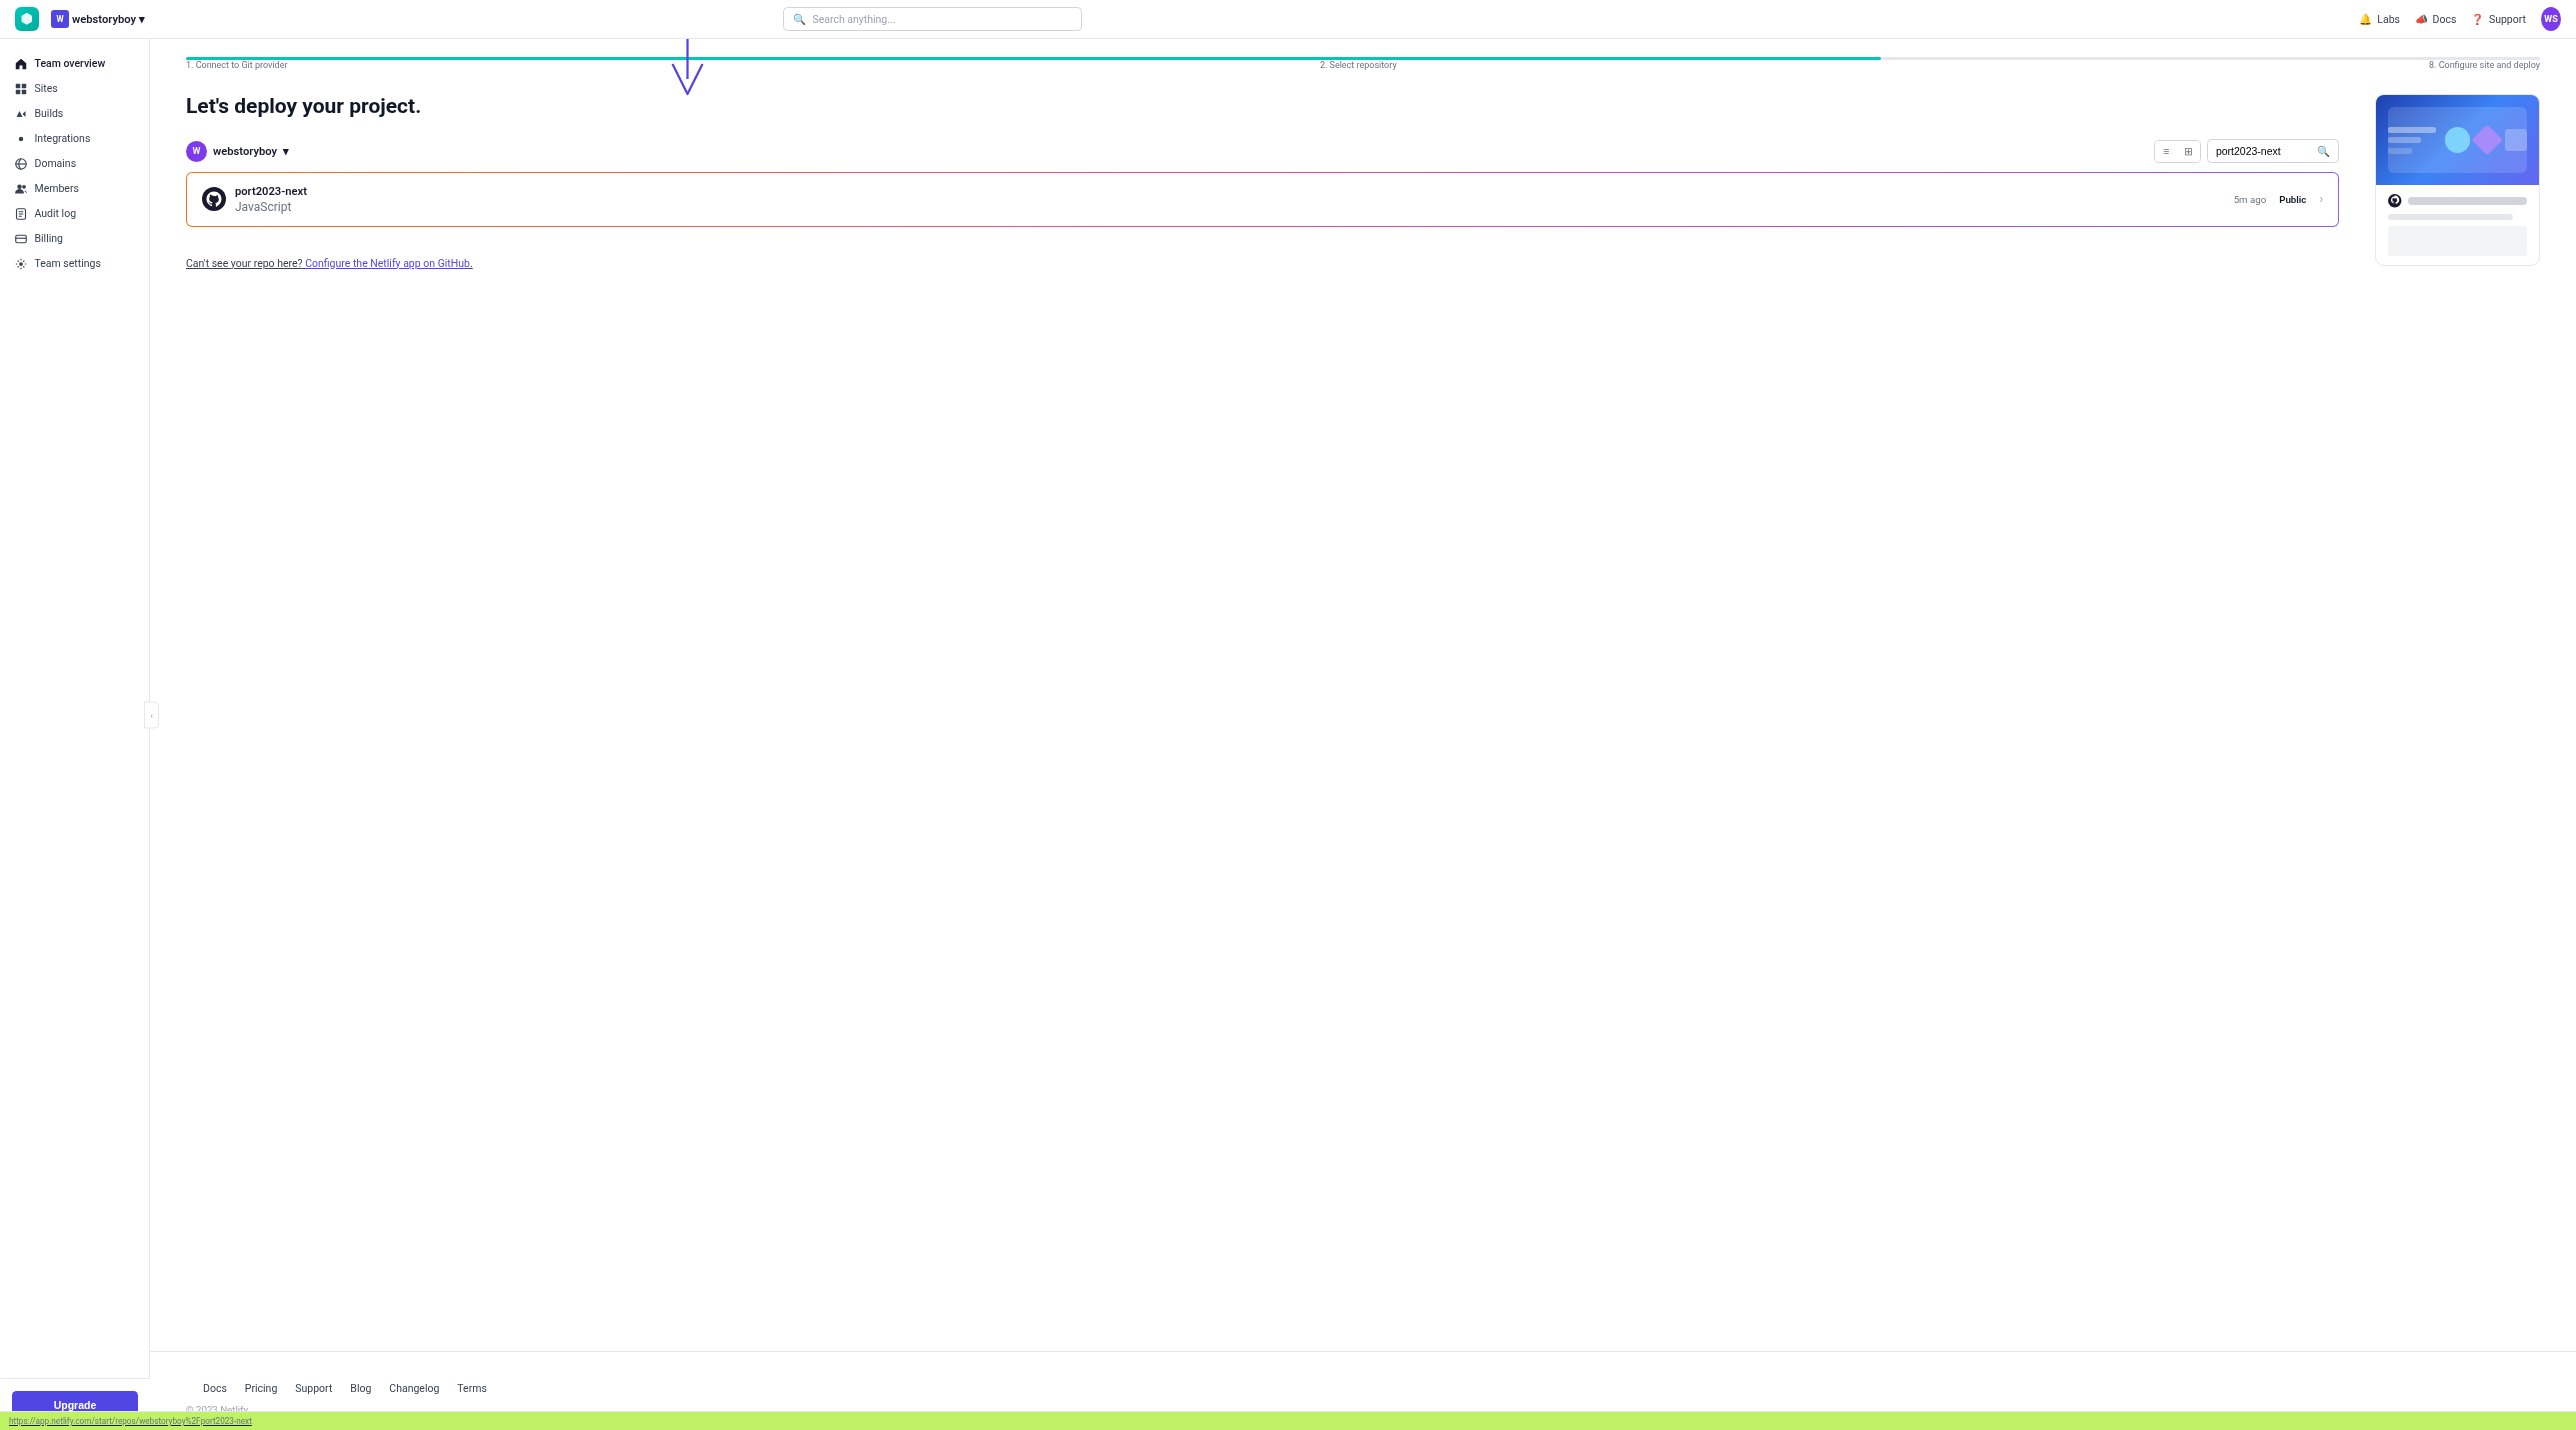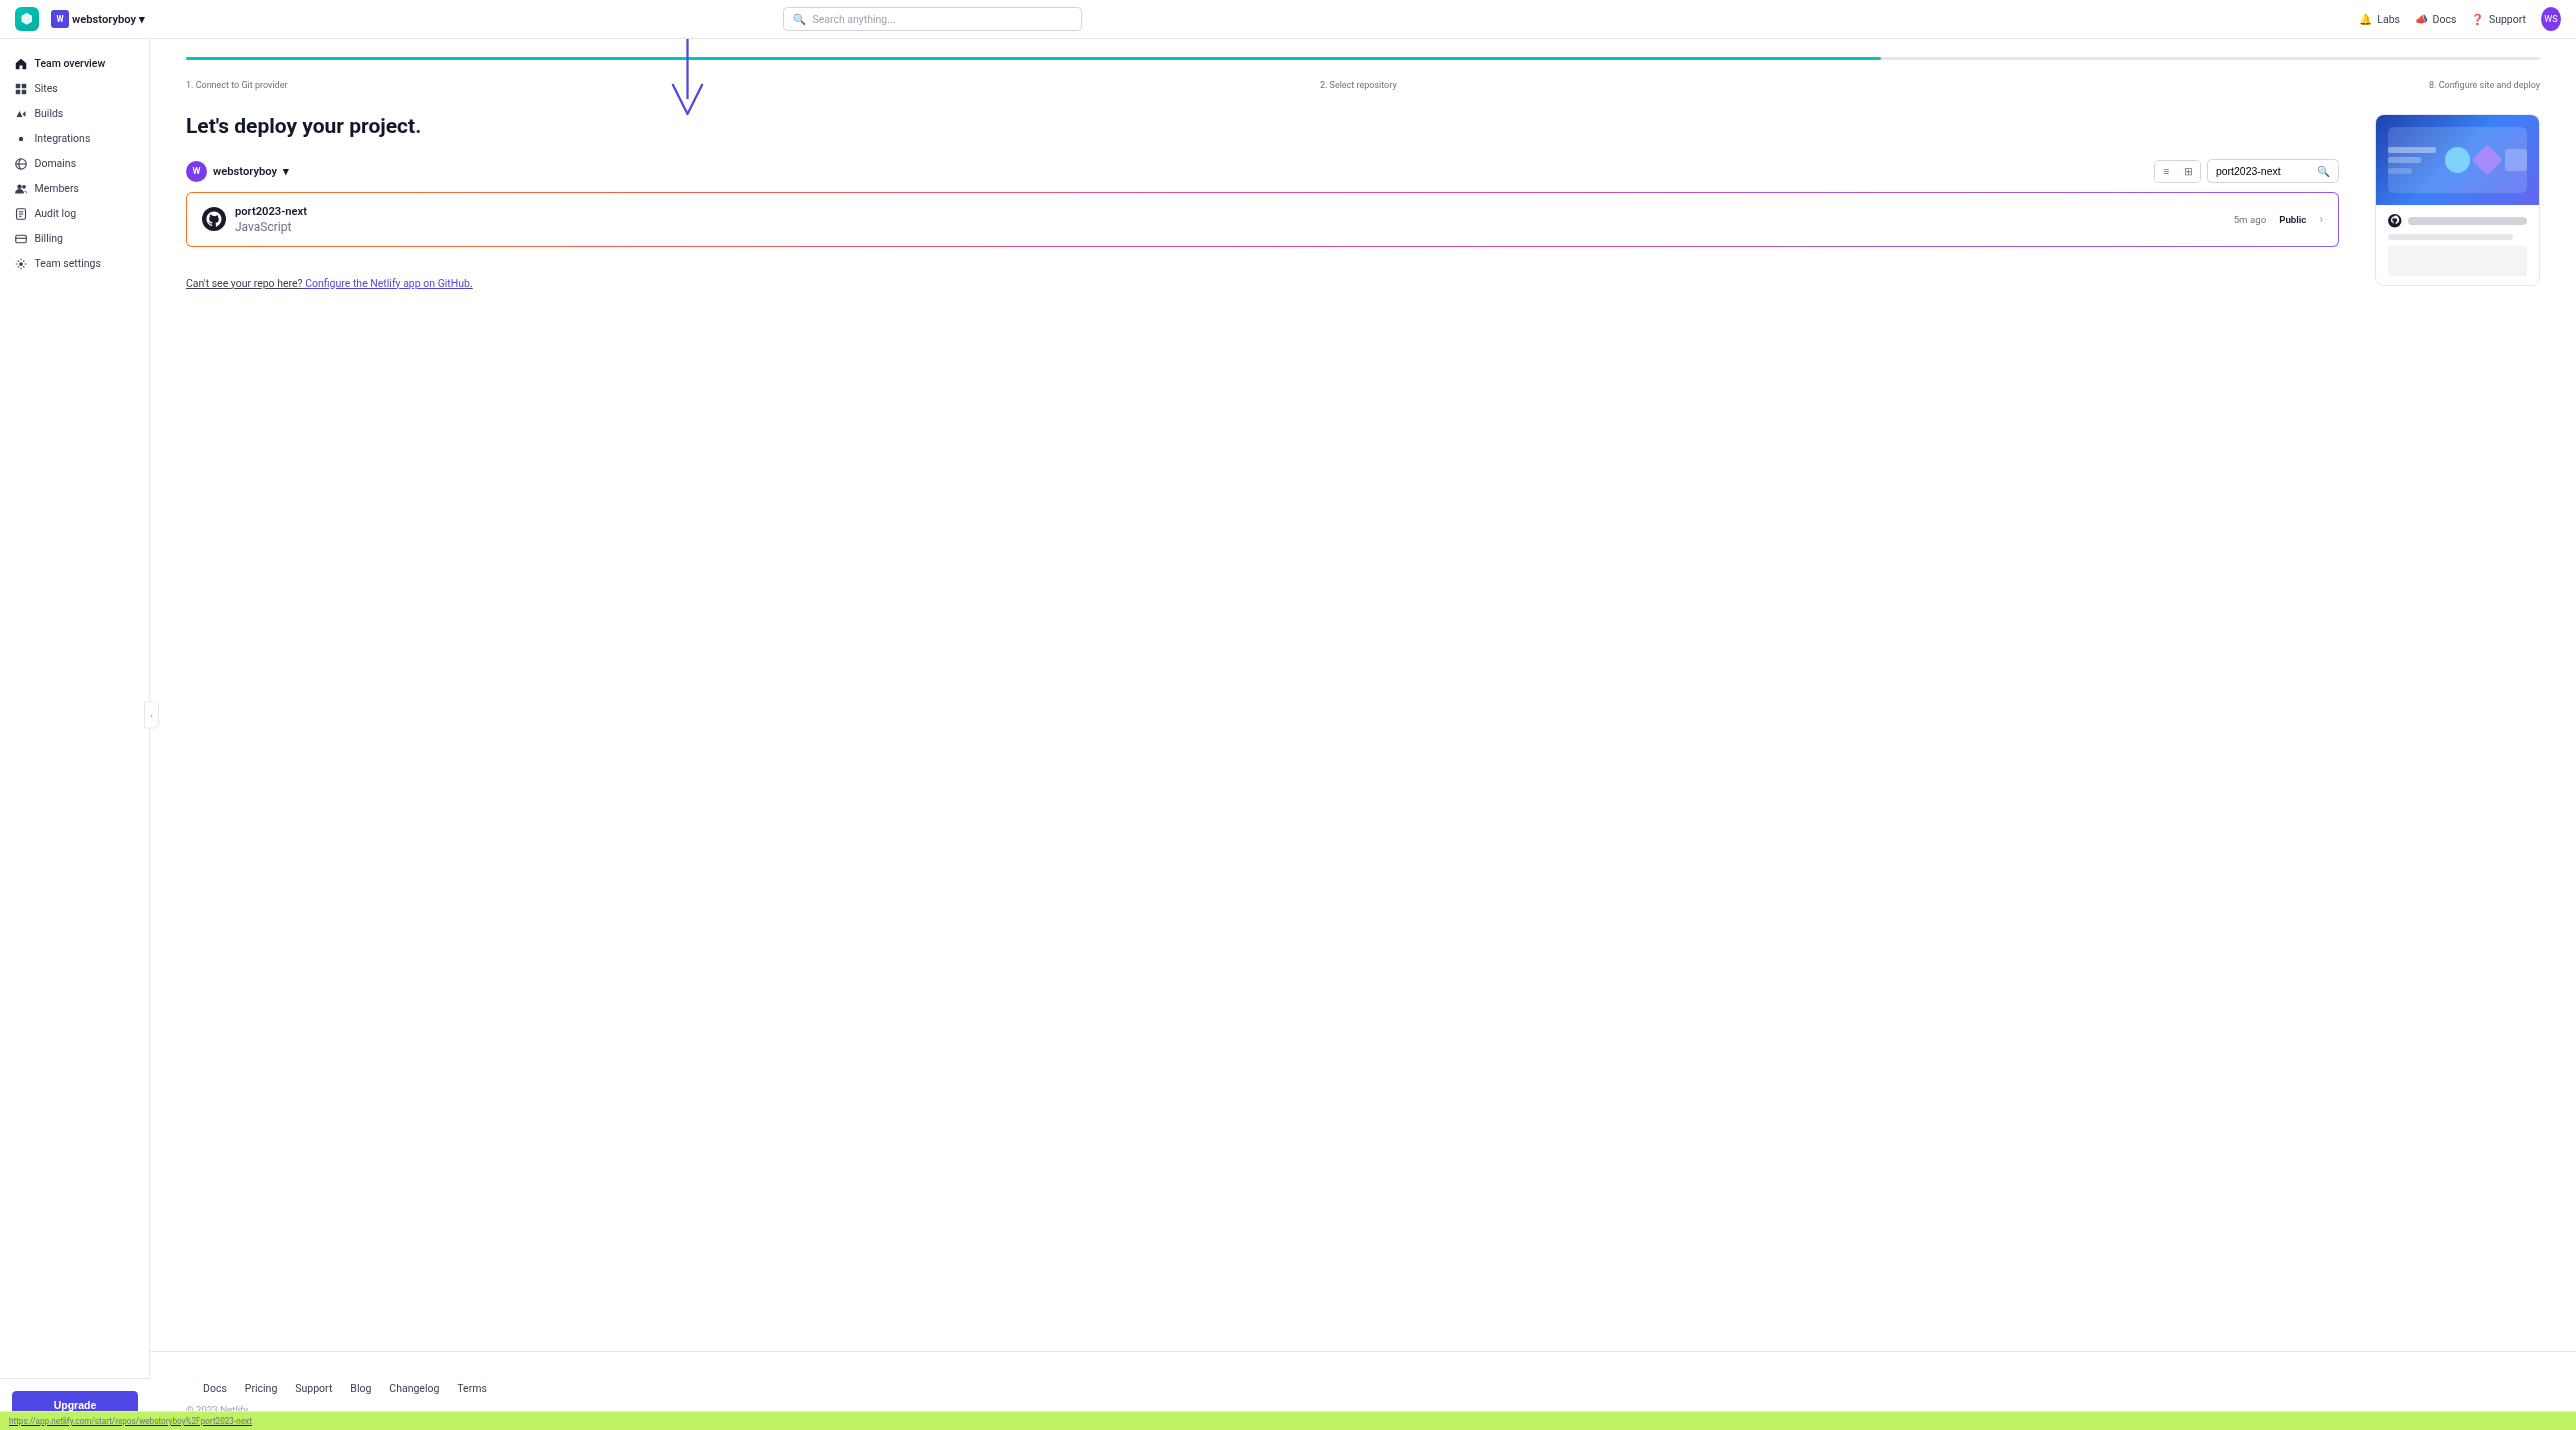--- a/index.html
+++ b/index.html
@@ -19,21 +19,21 @@
     }
     .team-name { font-weight: 600; font-size: 11.2px; display: flex; align-items: center; gap: 3px; cursor: pointer; }
     .team-icon { width: 18px; height: 18px; background: #5046e4; border-radius: 3px; display: flex; align-items: center; justify-content: center; color: white; font-size: 8.2px; font-weight: bold; }
     .search-bar {
       flex: 1; max-width: 299px; margin: 0 auto;
       display: flex; align-items: center; border: 0.7px solid #d1d5db; border-radius: 4.5px;
       padding: 4.5px 9px; gap: 6px; color: #9ca3af; font-size: 10.5px;
     }
     .topnav-actions { display: flex; align-items: center; gap: 15px; margin-left: auto; }
     .topnav-action { display: flex; align-items: center; gap: 4.5px; cursor: pointer; color: #374151; font-size: 10.5px; }
-    .avatar { width: 20px; height: 24px; border-radius: 50%; background: #7c3aed; display: flex; align-items: center; justify-content: center; color: white; font-size: 9px; font-weight: normal; cursor: pointer; text-align: center; }
+    .avatar { width: 20px; height: 24px; border-radius: 50%; background: #7c3aed; display: flex; align-items: center; justify-content: center; color: white; font-size: 9px; font-weight: bold; cursor: pointer; text-align: center; }
 
     
     .layout { display: flex; padding-top: 39px; min-height: 100vh; }
 
     
     .sidebar {
       width: 150px; min-width: 150px; border-right: 0.7px solid #e5e7eb;
       padding: 12px 0; position: fixed; top: 39px; bottom: 0; overflow-y: auto;
       background: #fff;
     }
@@ -56,21 +56,21 @@
       width: 15px; height: 27px; background: #fff; border: 0.7px solid #e5e7eb;
       border-radius: 0 4.5px 4.5px 0; display: flex; align-items: center; justify-content: center;
       cursor: pointer; z-index: 50; color: #9ca3af; font-size: 9px;
     }
 
     
     .main { margin-left: 150px; flex: 1; padding: 0; min-height: calc(100vh - 39px); display: flex; flex-direction: column; }
 
     
     .progress-area { padding: 18px 36px 0; }
-    .step-labels { display: flex; justify-content: space-between; padding: 0; margin-top: 20px; }
+    .step-labels { display: flex; justify-content: space-between; padding: 0; margin-top: 0; }
     .step-label { font-size: 9px; color: #6b7280; }
 
     
     .content { padding: 24px 36px; flex: 1; display: flex; gap: 36px; }
     .content-main { flex: 1; }
     .content-aside { width: 165px; flex-shrink: 0; }
 
     
     .deploy-heading { font-size: 21px; font-weight: 700; margin-bottom: 21px; color: #111827; }
 

